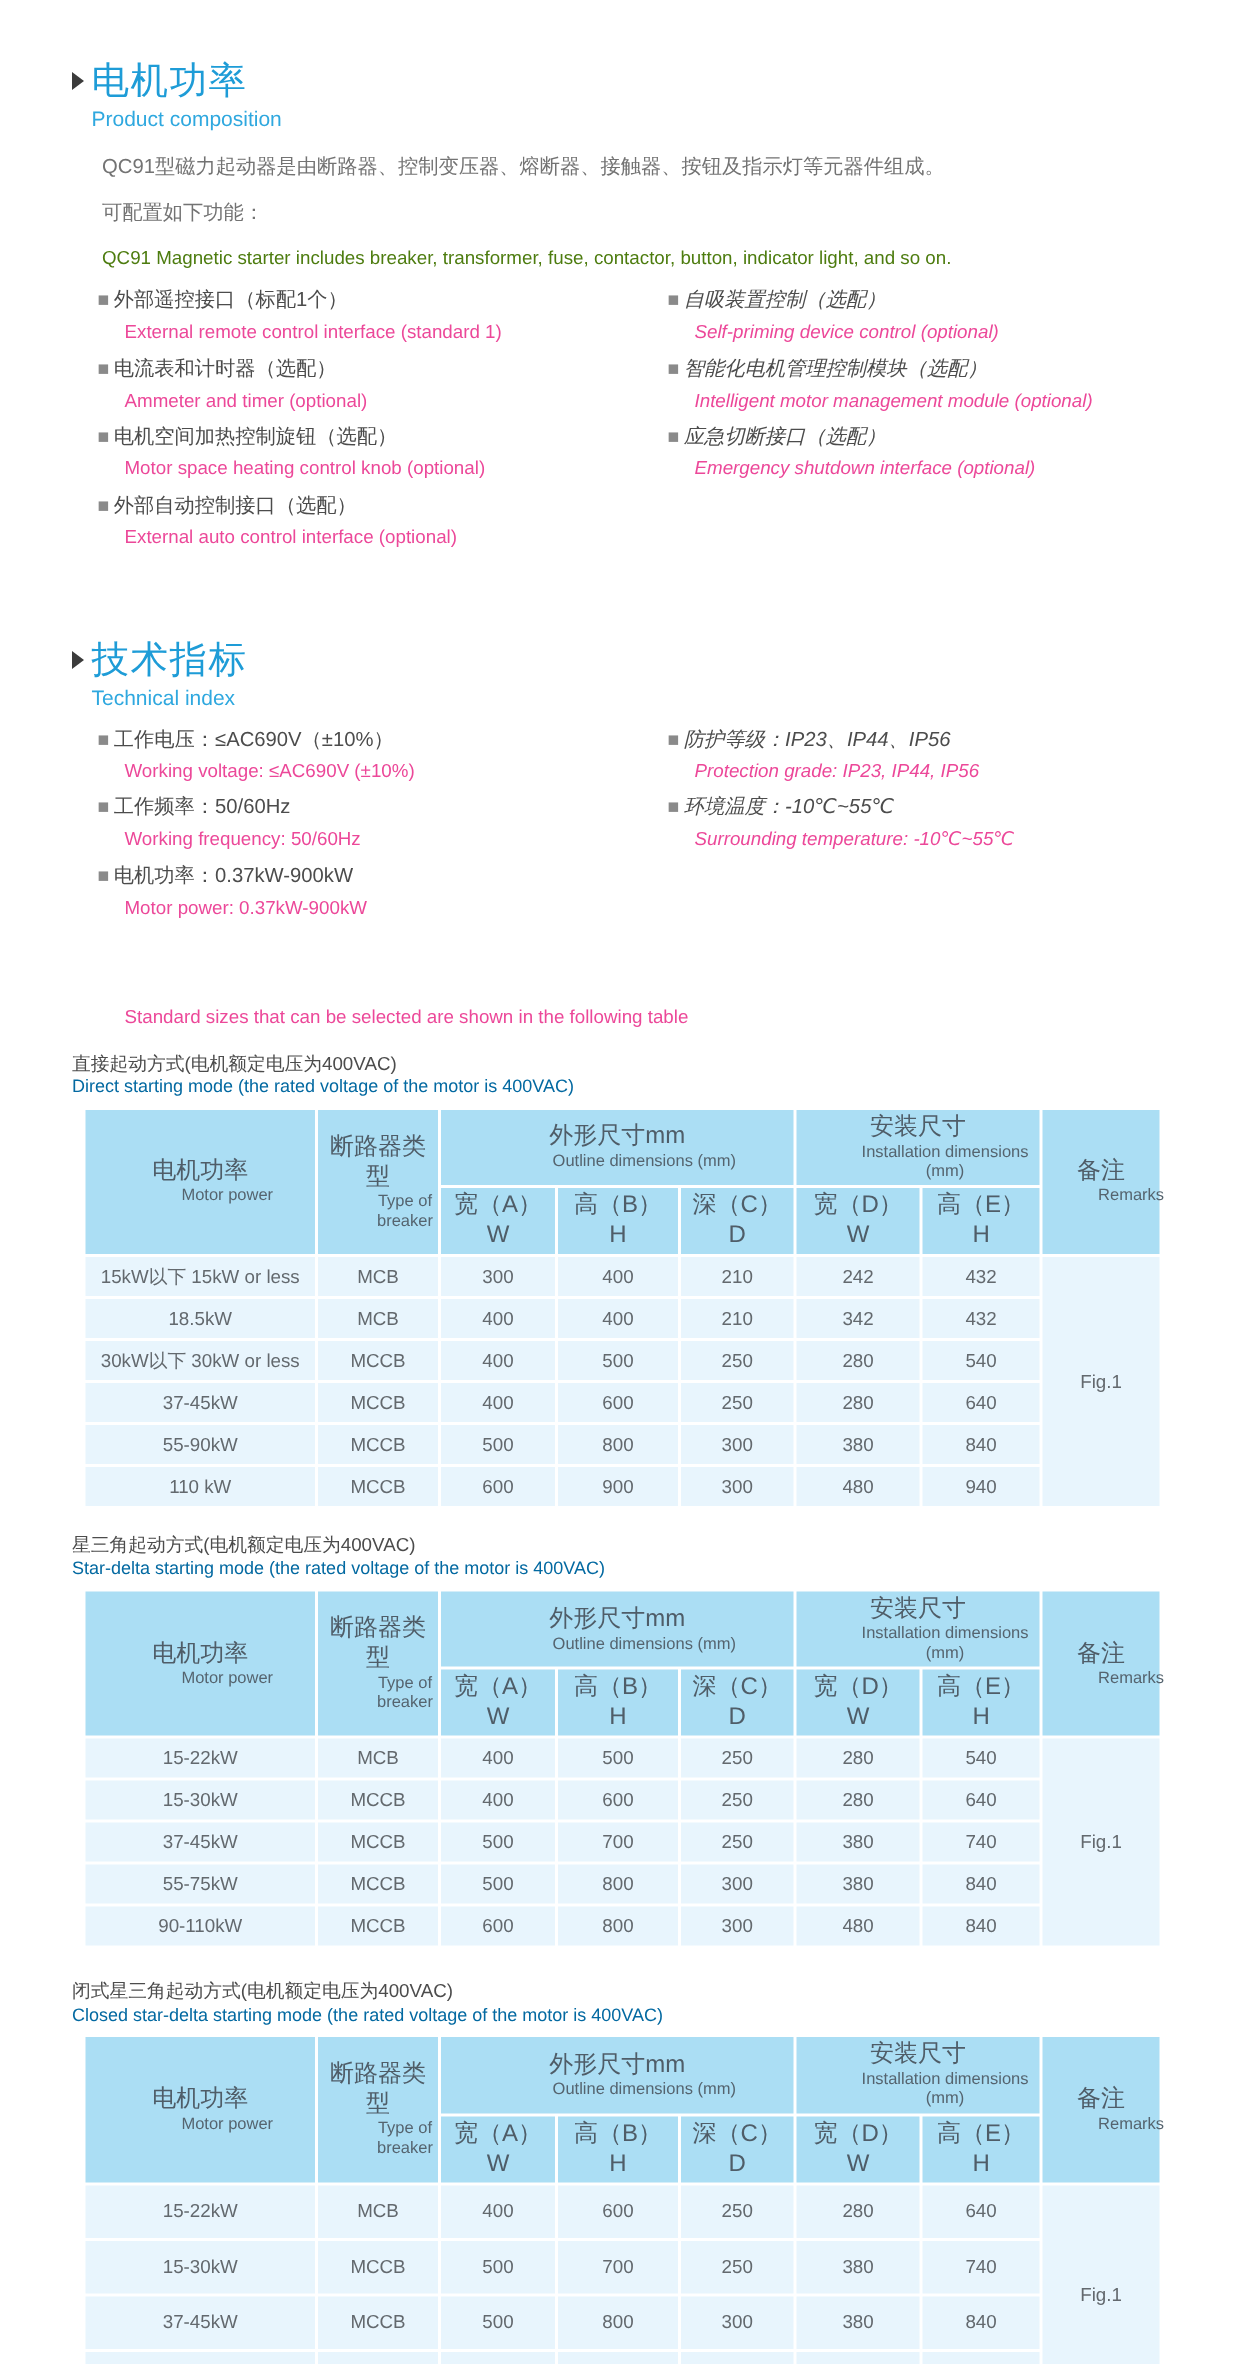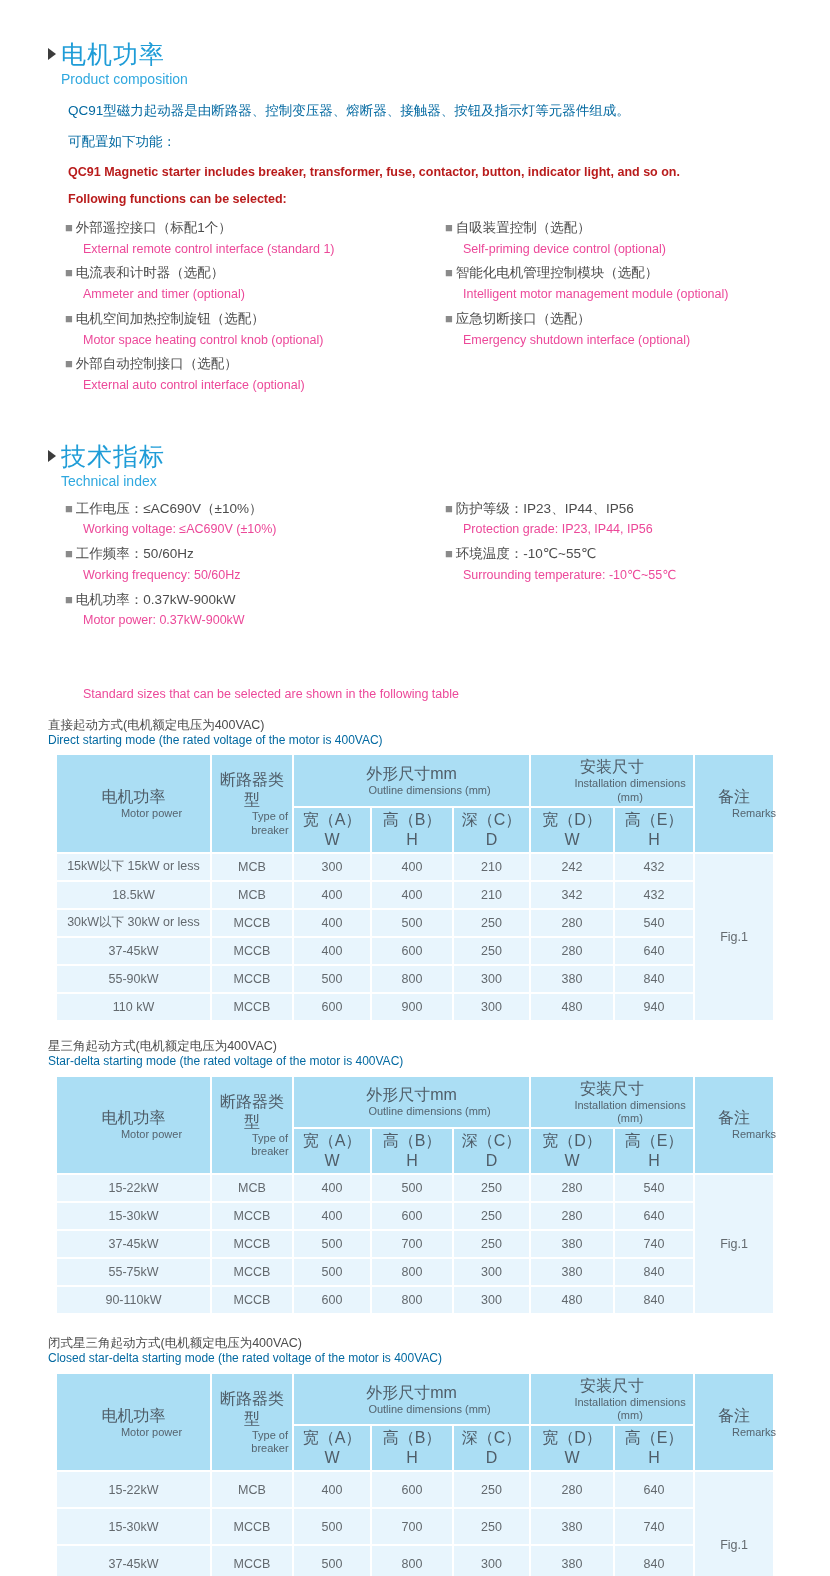--- a/index.html
+++ b/index.html
@@ -9,46 +9,46 @@
     color:#4c4c4c;
   }
   
   .sec-head{display:flex;align-items:flex-start;margin:0 0 0 48px;}
   .tri{width:0;height:0;border-top:6px solid transparent;border-bottom:6px solid transparent;
        border-left:8px solid #3c3c3c;margin:8px 5px 0 0;}
   .sec-title-zh{font-size:25px;line-height:1.15;color:#1e9cd7;letter-spacing:1px;}
   .sec-title-en{font-size:14px;color:#2fa8df;margin-top:2px;}
   
   .paras{margin:16px 0 0 68px;}
-  .p-zh{font-size:13.5px;color:#0369a1;margin:0 0 14px;line-height:1.25;}
-  .p-en{font-size:12.5px;color:#b91c1c;margin:0 0 12px;line-height:1.25;font-weight:bold;}
+  .p-zh{font-size:13.5px;color:#737373;margin:0 0 14px;line-height:1.25;}
+  .p-en{font-size:12.5px;color:#4d7c0f;margin:0 0 12px;line-height:1.25;}
   
   .twocol{display:flex;margin:8px 0 0 65px;}
   .col-l{width:380px;}
-  .col-r{width:340px;}
+  .col-r{width:340px;font-style:italic;}
   .item{margin-bottom:8px;}
   .i-zh{font-size:13.5px;color:#4c4c4c;line-height:1.25;}
   .i-en{font-size:12.5px;color:#ec4899;line-height:1.25;margin:5px 0 0 18px;}
   .bullet{color:#8a8a8a;font-size:13px;margin-right:3px;}
   
   .note{margin:50px 0 0 65px;}
   
   .tbl-title{margin:0 0 0 48px;}
   .tt-zh{font-size:12.5px;color:#4c4c4c;line-height:1.3;}
   .tt-en{font-size:12px;color:#0369a1;line-height:1.3;}
   table.dim{border-collapse:separate;border-spacing:2px;table-layout:fixed;
     width:720px;margin:5px 0 0 55px;}
   table.dim th{background:#abdef4;color:#4f5d68;font-weight:normal;padding:2px 1px;}
   table.dim td{background:#e8f5fd;color:#63696e;font-size:12.5px;text-align:center;
     vertical-align:middle;overflow:hidden;}
   .th-zh{font-size:16px;line-height:1.25;}
   .th-en{font-size:11px;line-height:1.2;color:#55646f;padding-left:36px;}
   .t12 td{height:24px;}
   .t3 td{height:33px;}
-  .mt-sec2{margin-top:40px;}
+  .mt-sec2{margin-top:52px;}
   .mt-t1{margin-top:14px;}
   .mt-t2{margin-top:16px;}
   .mt-t3{margin-top:20px;}
   .pad-top{height:40px;}
   .paras-feat{margin-top:6px;}
 </style>
 </head>
 <body>
 
 <div class="page">
@@ -59,21 +59,20 @@
     <div>
       <div class="sec-title-zh">电机功率</div>
       <div class="sec-title-en">Product composition</div>
     </div>
   </div>
 
   <div class="paras">
     <p class="p-zh">QC91型磁力起动器是由断路器、控制变压器、熔断器、接触器、按钮及指示灯等元器件组成。</p>
     <p class="p-zh">可配置如下功能：</p>
     <p class="p-en">QC91 Magnetic starter includes breaker, transformer, fuse, contactor, button, indicator light, and so on.</p>
-    <p class="p-en">Following functions can be selected:</p>
   </div>
 
   <div class="twocol paras-feat">
     <div class="col-l">
       <div class="item">
         <div class="i-zh"><span class="bullet">■</span><span>外部遥控接口（标配1个）</span></div>
         <div class="i-en">External remote control interface (standard 1)</div>
       </div>
       <div class="item">
         <div class="i-zh"><span class="bullet">■</span><span>电流表和计时器（选配）</span></div>

